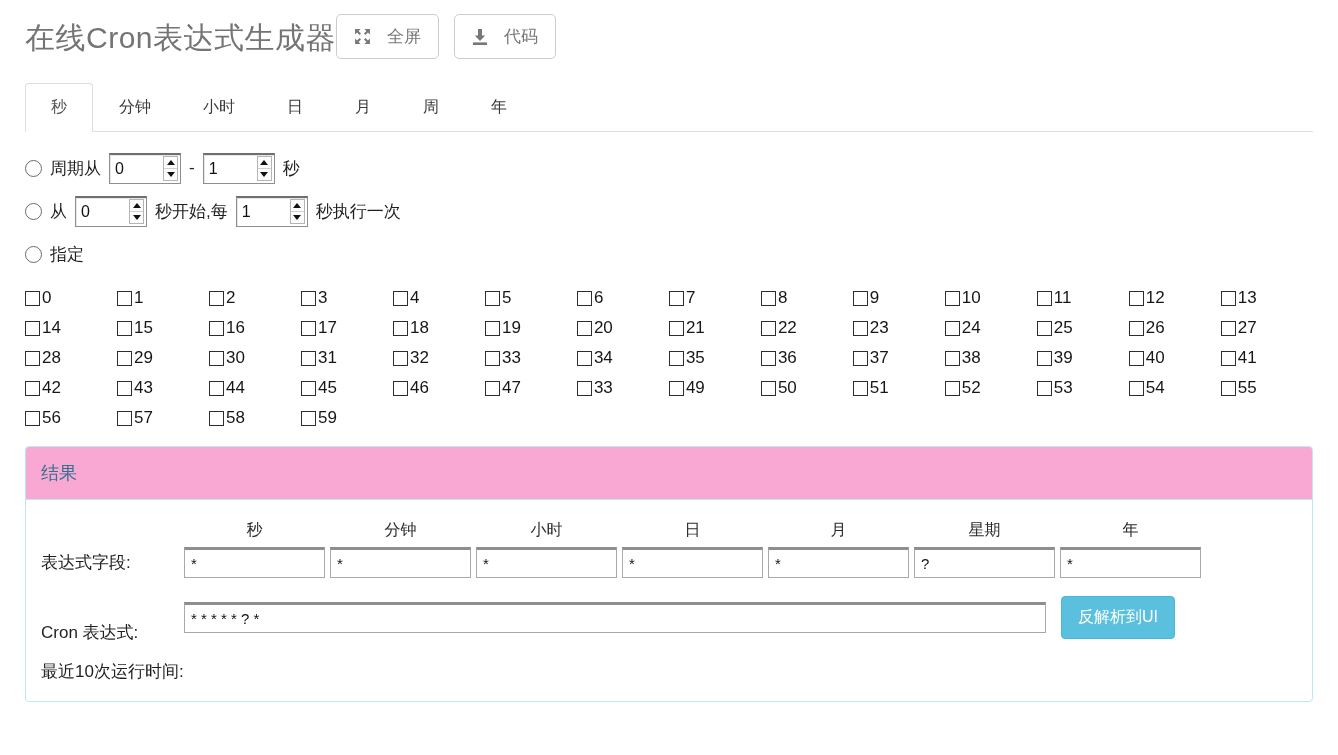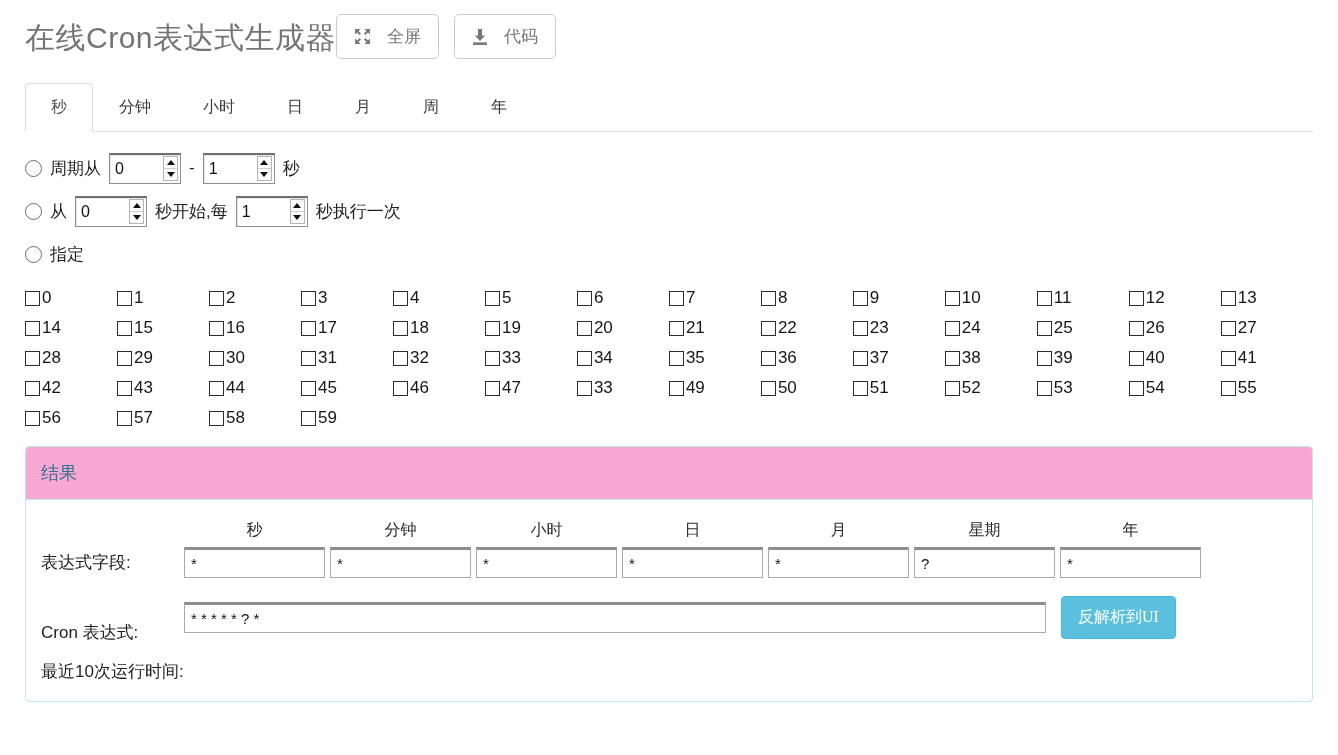--- a/index.html
+++ b/index.html
@@ -88,21 +88,21 @@
     font-family:"Liberation Sans", sans-serif;
   }
   .fld-input { width:141px; }
 
   .cron-row { display:flex; align-items:center; margin-top:12px; }
   .cron-label { width:143px; flex:0 0 auto;margin-top:31px; }
   .cron-input { width:862px; flex:0 0 auto; }
   .parse-btn {
     margin-left:15px; background:#5bc0de; border:1px solid #46b8da; color:#fff;
     font-size:16px; padding:10px 16px; border-radius:4px; cursor:pointer;
-    font-family:Liberation Serif, serif;
+    font-family:Liberation Sans, sans-serif;
   }
   .recent { margin-top:16px; font-size:17px; color:#1f1f1f; }
 </style>
 </head>
 <body>
 
 <div class="hdr">
   <h1 class="page-title">在线Cron表达式生成器</h1>
   <div class="hdr-btns">
     <button class="tool-btn">

